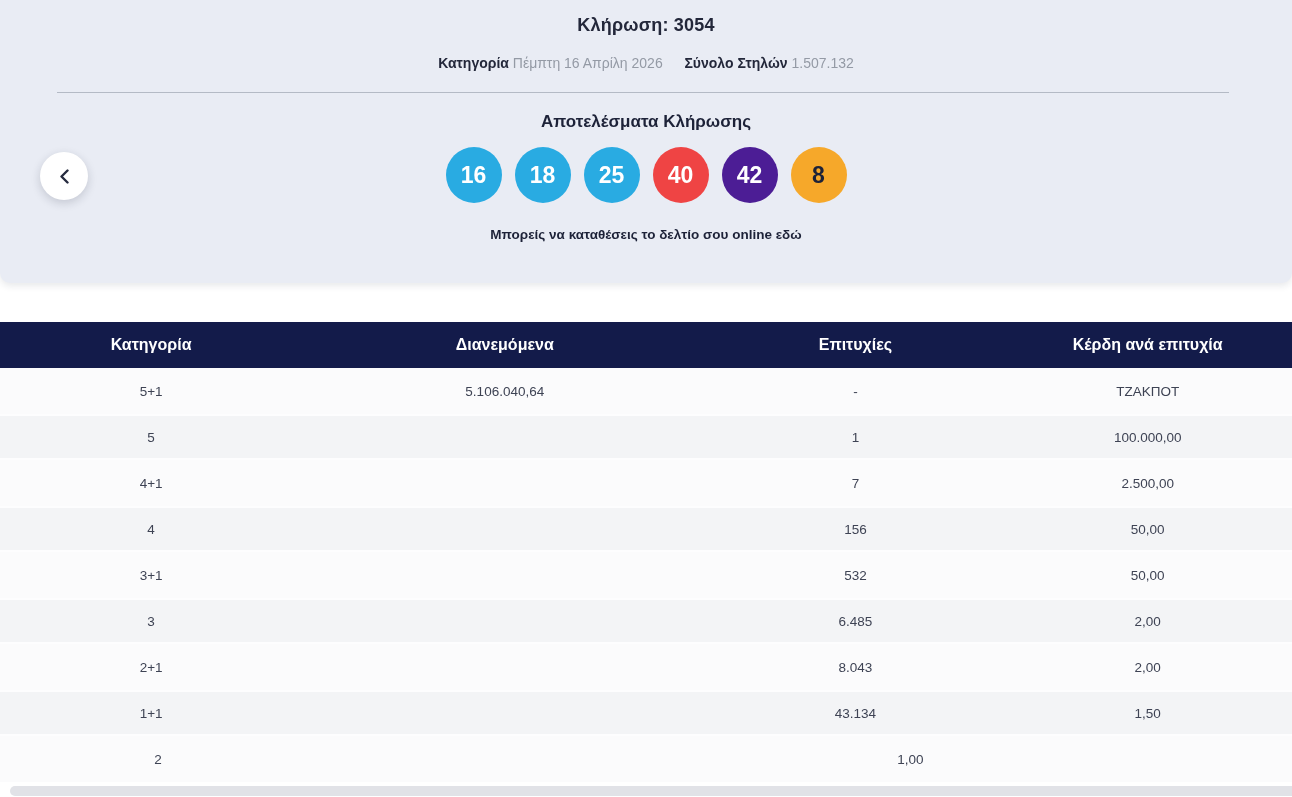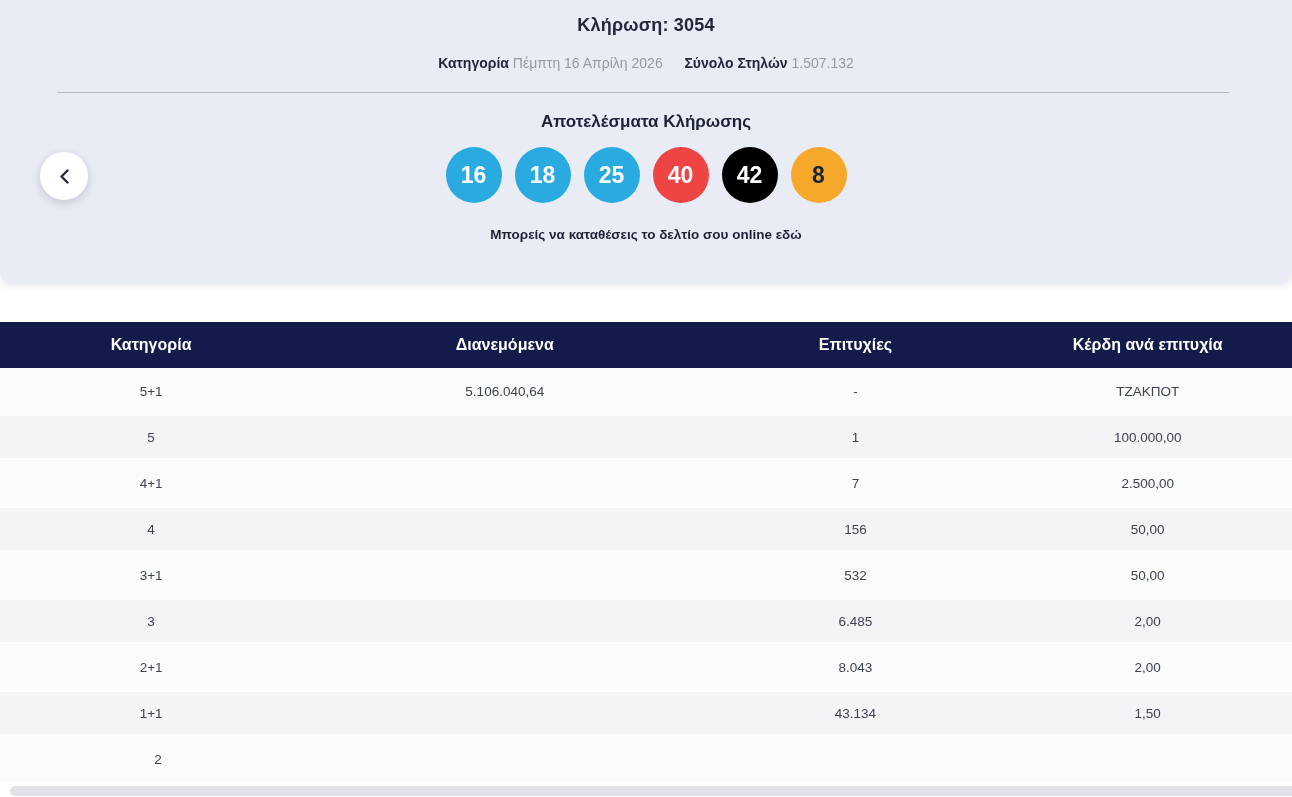--- a/index.html
+++ b/index.html
@@ -144,21 +144,21 @@
 
   <div class="divider"></div>
 
   <div class="results-heading">Αποτελέσματα Κλήρωσης</div>
 
   <div class="balls" id="balls">
       <div class="ball" style="background: rgb(41, 171, 226);">16</div>
       <div class="ball" style="background: rgb(41, 171, 226);">18</div>
       <div class="ball" style="background: rgb(41, 171, 226);">25</div>
       <div class="ball" style="background: #ef4444;">40</div>
-      <div class="ball" style="background: #000000;">42</div>
+      <div class="ball" style="background: #4c1d95;">42</div>
       <div class="ball joker" style="background: rgb(246, 168, 42);">8</div>
     </div>
 
   <div class="note">Μπορείς να καταθέσεις το δελτίο σου online εδώ</div>
 
   <button class="prev-btn">
     <span style="display:flex;">
       <svg width="11" height="15" viewBox="0 0 11 15">
         <polyline points="8.5,1.5 2.5,7.5 8.5,13.5" fill="none" stroke="#262b3f" stroke-width="2.4" stroke-linecap="round" stroke-linejoin="round"></polyline>
       </svg>
@@ -218,17 +218,18 @@
       </div>
       <div class="t-row">
         <div class="t-cell c0">1+1</div>
         <div class="t-cell c1"></div>
         <div class="t-cell c2">43.134</div>
         <div class="t-cell c3">1,50</div>
       </div>
       <div class="t-row">
         <div class="t-cell c0">2</div>
         <div class="t-cell c1"></div>
+        <div class="t-cell c3">1,00</div>
       </div>
     </div>
 </div>
 
 <div class="scroll-strip"></div>
 
 </body></html>

